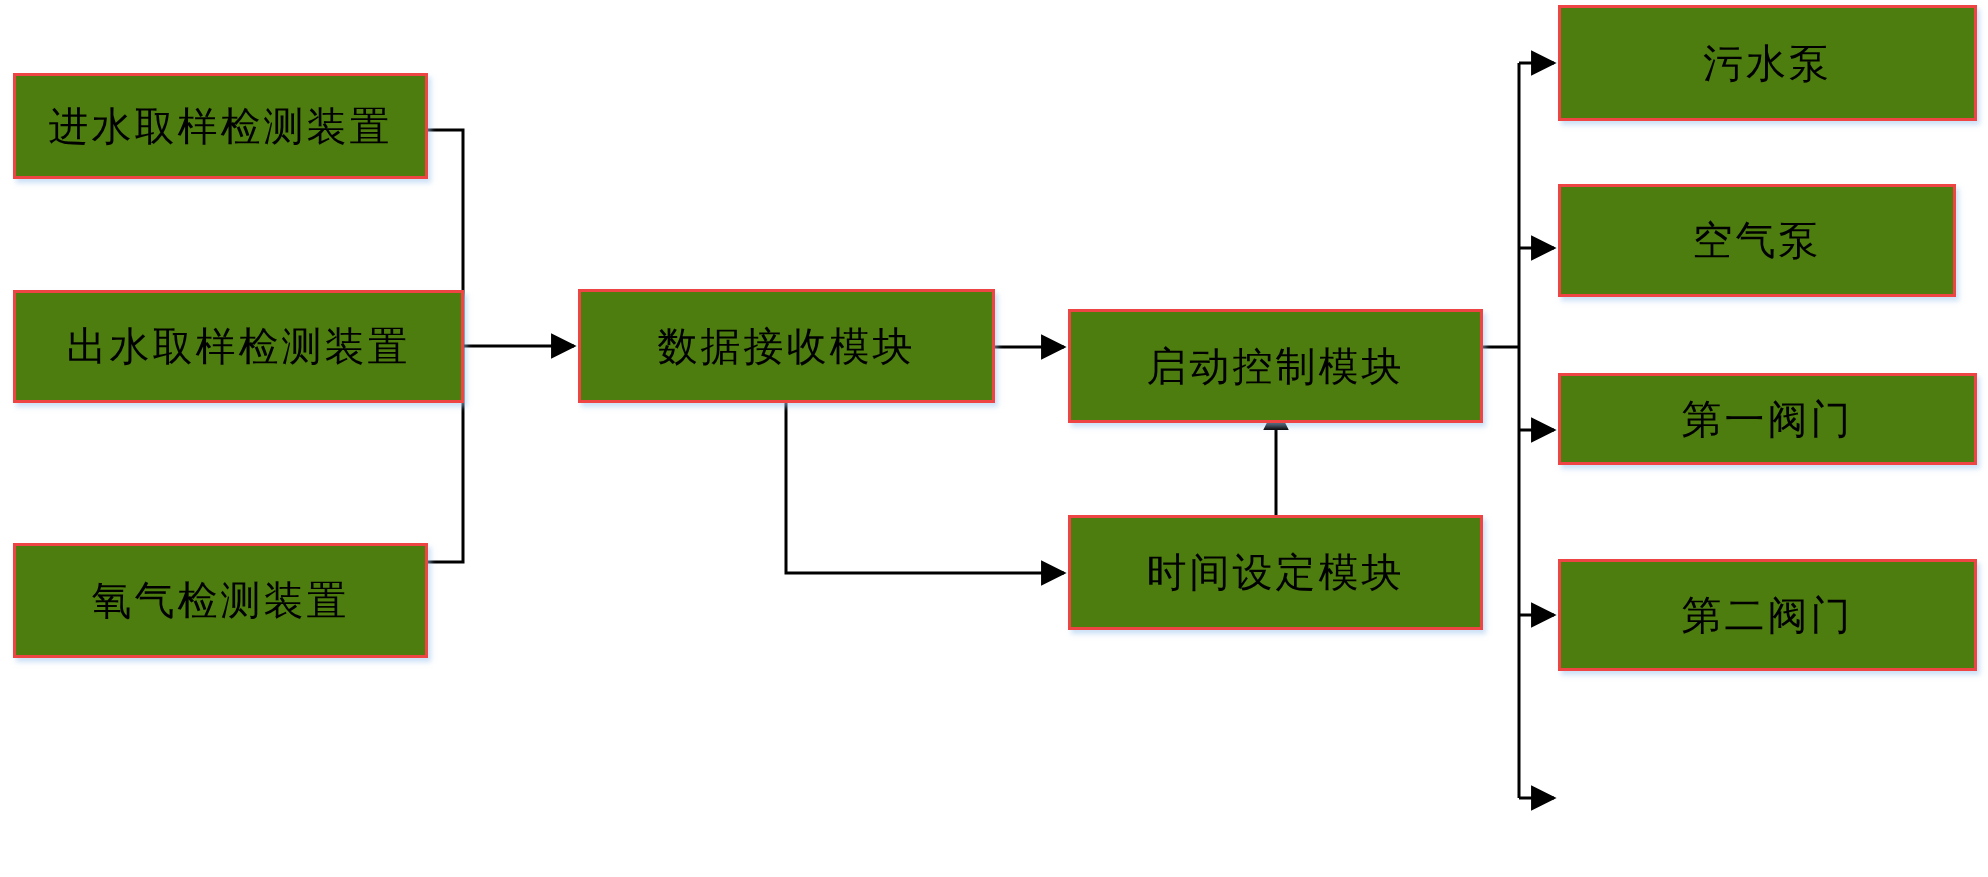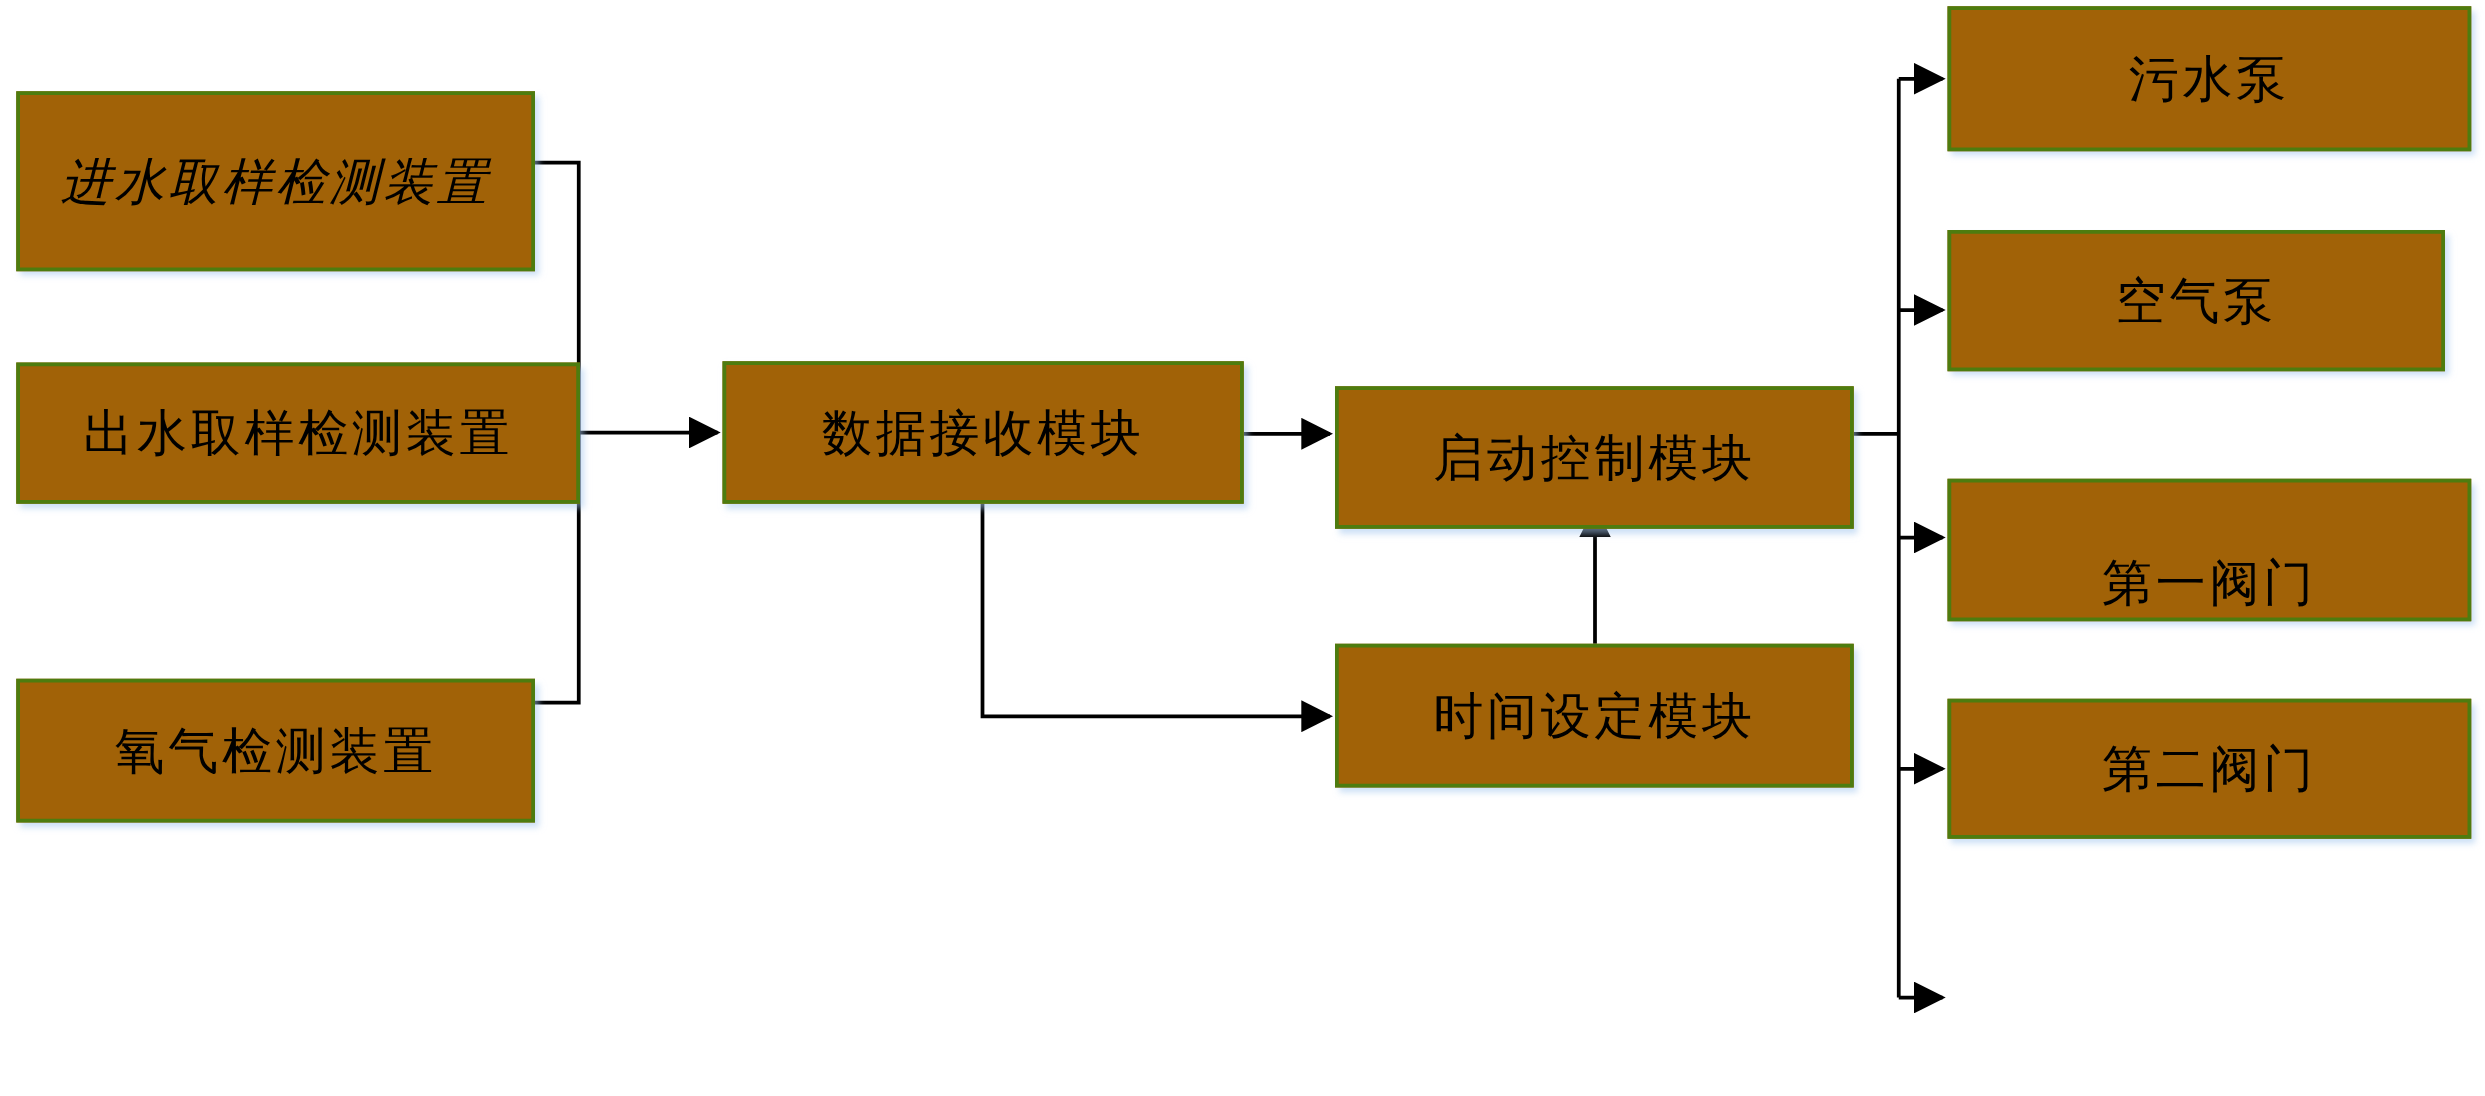--- a/index.html
+++ b/index.html
@@ -19,46 +19,46 @@
     position: absolute;
     left: 0;
     top: 0;
     width: 1988px;
     height: 877px;
     z-index: 0;
   }
   .node {
     position: absolute;
     box-sizing: border-box;
-    border: 3px solid #4d7c0f;
-    background: #a16207;
+    border: 3px solid #ef4444;
+    background: #4d7c0f;
     display: flex;
     align-items: center;
     justify-content: center;
     z-index: 1;
     box-shadow: 3px 4px 5px rgba(163, 198, 238, 0.55);
   }
   .node span {
     font-size: 40px;
     letter-spacing: 3px;
     color: #000000;
     white-space: nowrap;
   }
   
-  #b-in1 { left: 13px;  top: 73px;  width: 415px; height: 144px; font-style: italic; }
+  #b-in1 { left: 13px;  top: 73px;  width: 415px; height: 106px; }
   #b-in2 { left: 13px;  top: 290px; width: 451px; height: 113px; }
   #b-in3 { left: 13px;  top: 507px; width: 415px; height: 115px; margin-top: 36px; }
   
   #b-recv  { left: 578px;  top: 289px; width: 417px; height: 114px; }
   #b-start { left: 1068px; top: 289px; width: 415px; height: 114px; margin-top: 20px; }
   #b-time  { left: 1068px; top: 515px; width: 415px; height: 115px; align-items: center; }
   
   #b-out1 { left: 1558px; top: 5px;   width: 419px; height: 116px; }
   #b-out2 { left: 1558px; top: 184px; width: 398px; height: 113px; }
-  #b-out3 { left: 1558px; top: 383px; width: 419px; height: 114px; align-items: flex-end; }
+  #b-out3 { left: 1558px; top: 373px; width: 419px; height: 92px; }
   #b-out4 { left: 1558px; top: 559px; width: 419px; height: 112px; }
   #b-out5 { left: 1558px; top: 742px; width: 419px; height: 111px; }
 </style>
 </head>
 <body>
 
 <div class="canvas">
 
   <svg class="wires" viewBox="0 0 1988 877" xmlns="http://www.w3.org/2000/svg">
     <defs>

